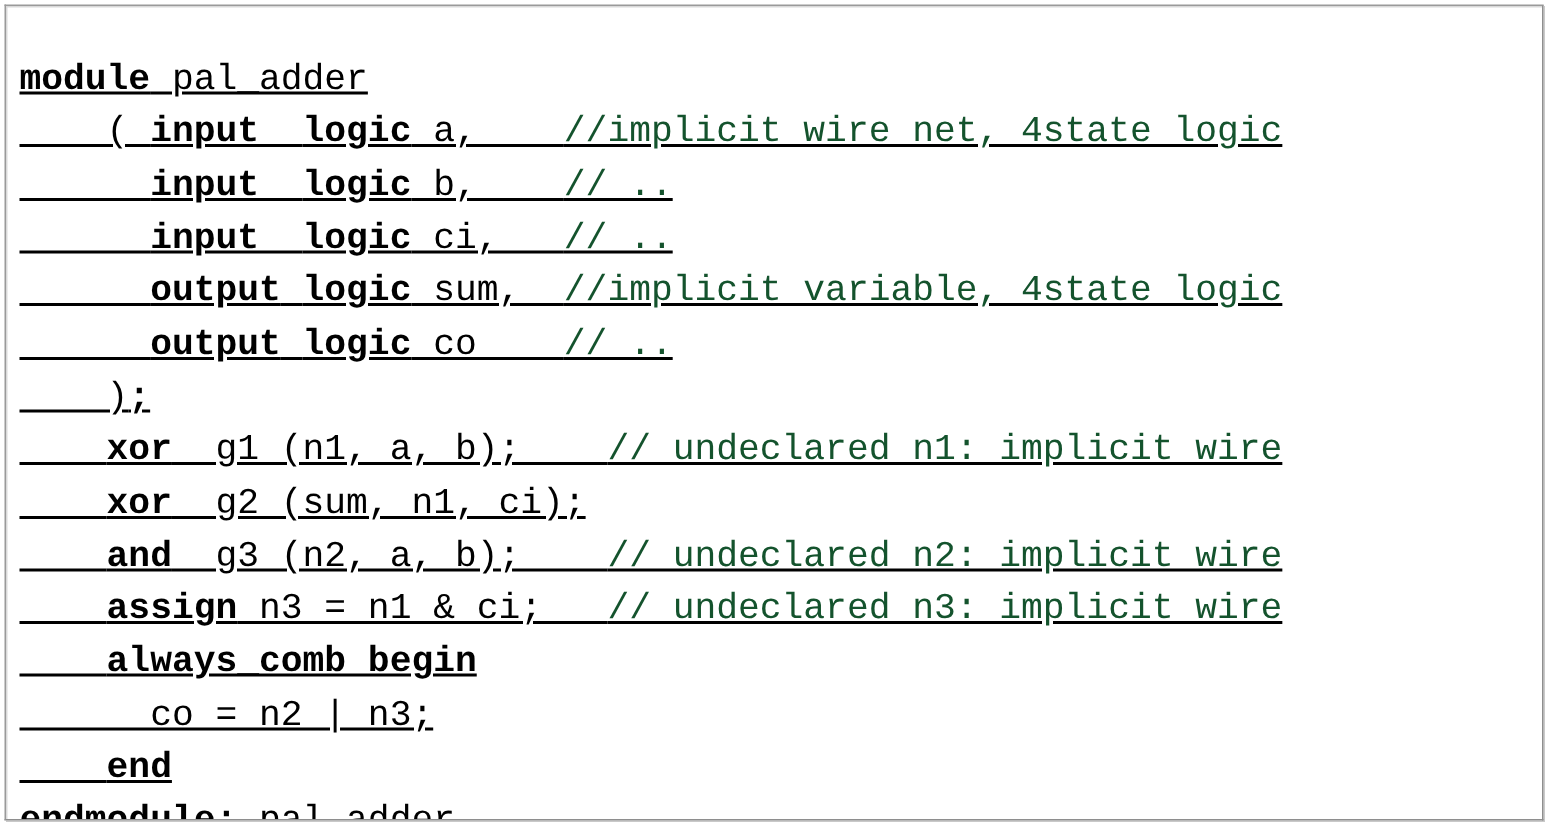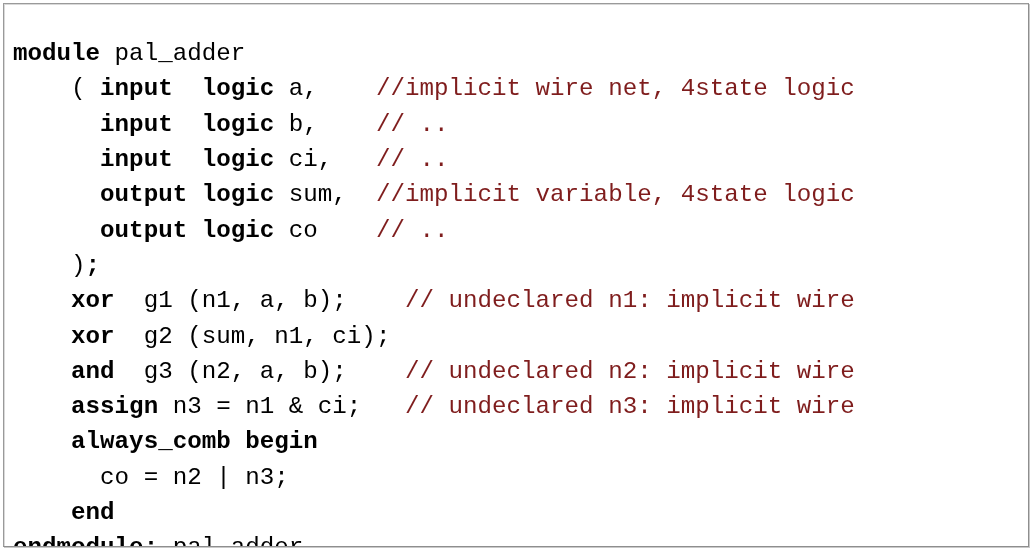--- a/index.html
+++ b/index.html
@@ -38,32 +38,33 @@
     font-size: 24.2px;
     line-height: 35.3px;
     color: #000000;
     white-space: pre;
     letter-spacing: 0px;
     -webkit-font-smoothing: antialiased;
   }
   .code-line {
     height: 35.3px;
     white-space: pre;
+    text-decoration: underline;
   }
   .kw {
     font-weight: bold;
     color: #000000;
   }
   .id {
     font-weight: normal;
     color: #000000;
   }
   .cm {
     font-weight: normal;
-    color: #7f1d1d;
+    color: #14532d;
     margin-top: 16px;
   }
 </style>
 </head>
 <body>
 
 <div id="screenshot">
   <div class="code-frame">
     <pre class="code-listing" id="code-listing"><div class="code-line"><span class="kw">module</span><span class="id"> pal_adder</span></div><div class="code-line"><span class="id">    ( </span><span class="kw">input</span><span class="id">  </span><span class="kw">logic</span><span class="id"> a,    </span><span class="cm">//implicit wire net, 4state logic</span></div><div class="code-line"><span class="id">      </span><span class="kw">input</span><span class="id">  </span><span class="kw">logic</span><span class="id"> b,    </span><span class="cm">// ..</span></div><div class="code-line"><span class="id">      </span><span class="kw">input</span><span class="id">  </span><span class="kw">logic</span><span class="id"> ci,   </span><span class="cm">// ..</span></div><div class="code-line"><span class="id">      </span><span class="kw">output</span><span class="id"> </span><span class="kw">logic</span><span class="id"> sum,  </span><span class="cm">//implicit variable, 4state logic</span></div><div class="code-line"><span class="id">      </span><span class="kw">output</span><span class="id"> </span><span class="kw">logic</span><span class="id"> co    </span><span class="cm">// ..</span></div><div class="code-line"><span class="id">    )</span><span class="kw">;</span></div><div class="code-line"><span class="id">    </span><span class="kw">xor</span><span class="id">  g1 (n1, a, b);    </span><span class="cm">// undeclared n1: implicit wire</span></div><div class="code-line"><span class="id">    </span><span class="kw">xor</span><span class="id">  g2 (sum, n1, ci);</span></div><div class="code-line"><span class="id">    </span><span class="kw">and</span><span class="id">  g3 (n2, a, b);    </span><span class="cm">// undeclared n2: implicit wire</span></div><div class="code-line"><span class="id">    </span><span class="kw">assign</span><span class="id"> n3 = n1 &amp; ci;   </span><span class="cm">// undeclared n3: implicit wire</span></div><div class="code-line"><span class="id">    </span><span class="kw">always_comb begin</span></div><div class="code-line"><span class="id">      co = n2 | n3;</span></div><div class="code-line"><span class="id">    </span><span class="kw">end</span></div><div class="code-line"><span class="kw">endmodule:</span><span class="id"> pal_adder</span></div></pre>
   </div>

